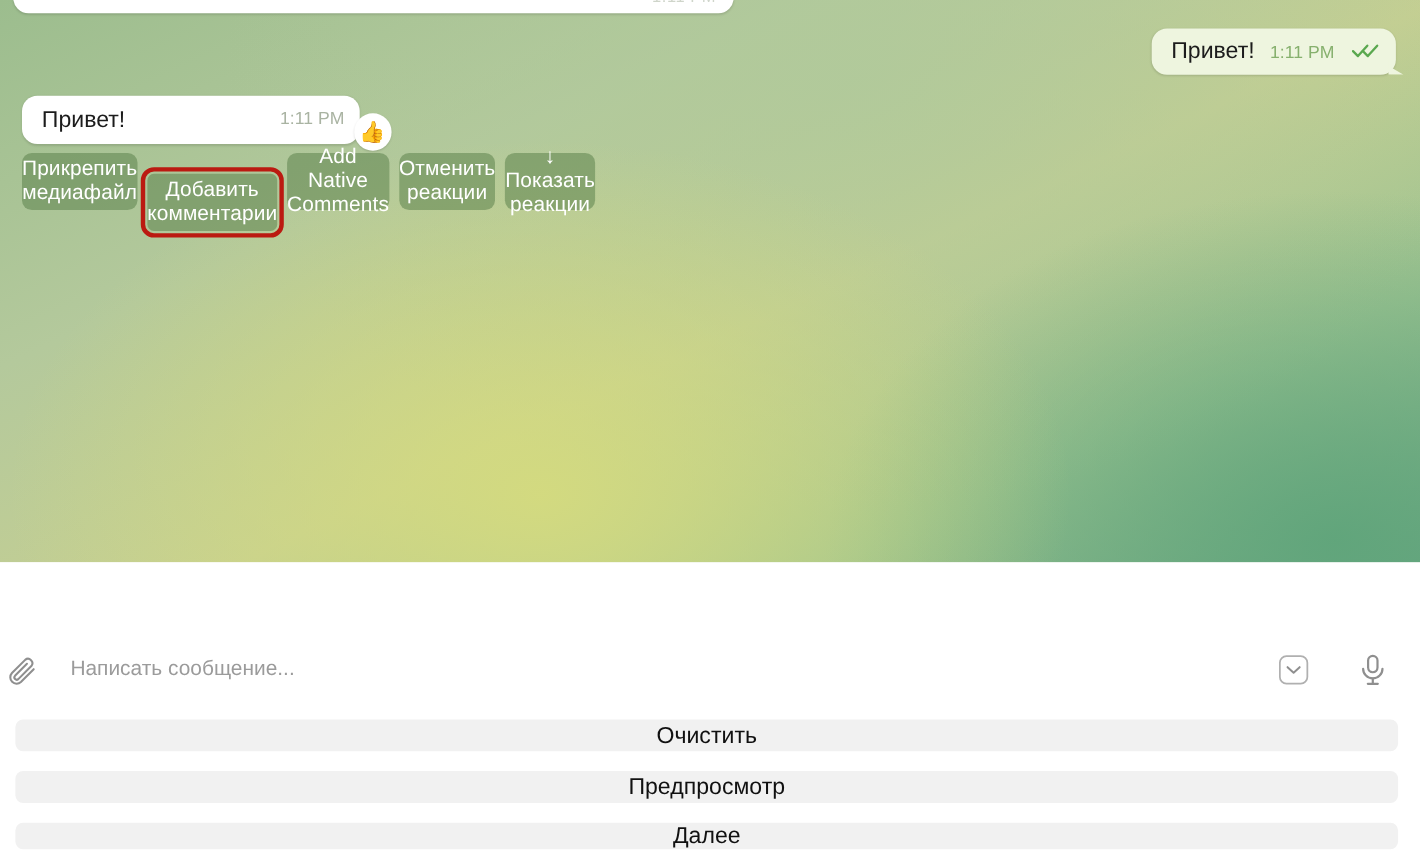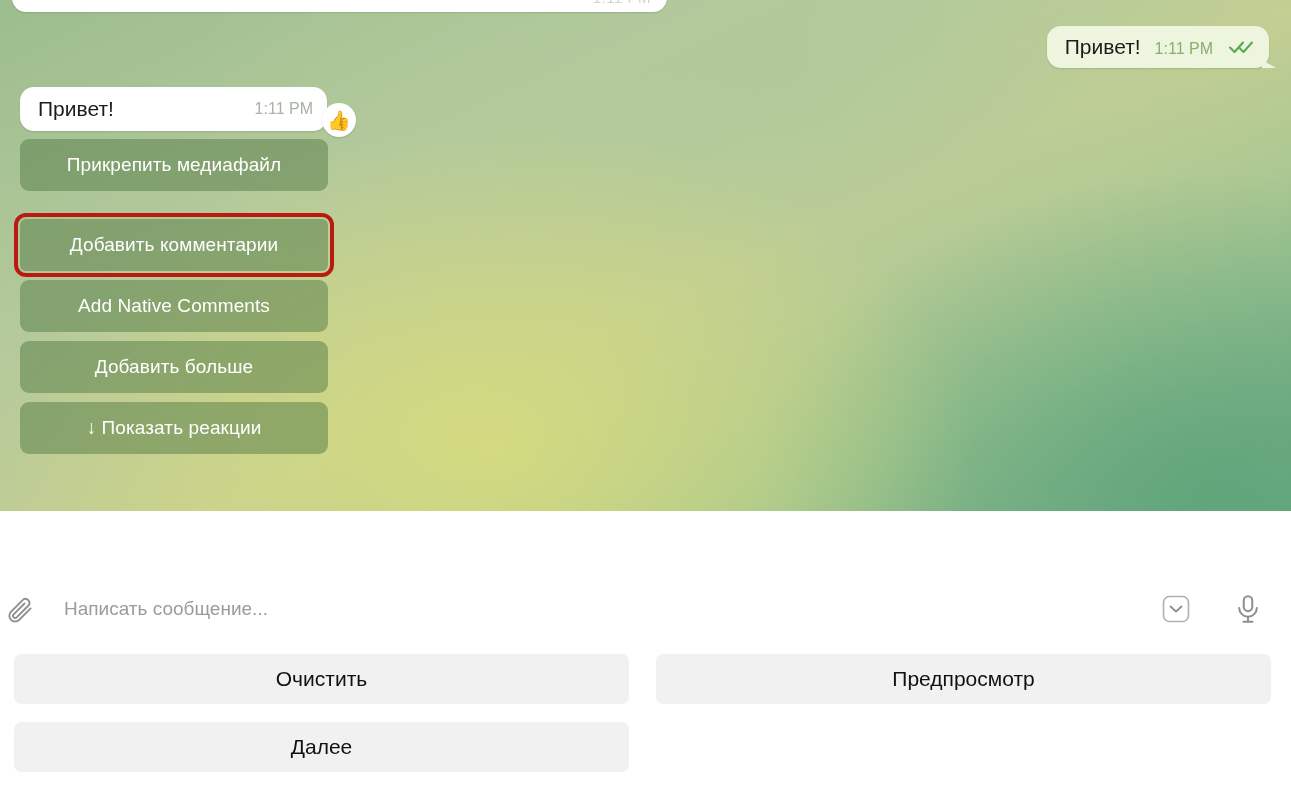--- a/index.html
+++ b/index.html
@@ -131,21 +131,21 @@
     box-shadow: 0 1px 2px rgba(0,0,0,0.14);
   }
 
   
   .keyboard {
     position: absolute;
     left: 20px;
     top: 139px;
     width: 308px;
     display: flex;
-    flex-direction: column;
+    flex-direction: row;
     gap: 9px;
   }
   .kb-btn {
     height: 52px;
     border-radius: 9px;
     background: rgba(88,126,72,0.52);
     color: #ffffff;
     font-size: 19px;
     display: flex;
     align-items: center;
@@ -210,21 +210,21 @@
 
   
   .action-grid {
     position: absolute;
     left: 0;
     top: 645px;
     width: 1291px;
     height: 143px;
     background: #ffffff;
     display: grid;
-    grid-template-columns: 1fr 1fr;
+    grid-template-columns: 1fr;
     grid-template-rows: 1fr 1fr;
     gap: 18px 27px;
     padding: 9px 20px 16px 14px;
   }
   .action-btn {
     background: #f1f1f1;
     border: none;
     border-radius: 7px;
     font-size: 21px;
     color: #111111;
@@ -261,21 +261,21 @@
       <span class="msg-time">1:11 PM</span>
     </div>
     <div class="reaction-badge">
       <span>👍</span>
     </div>
 
     <div class="keyboard">
       <button class="kb-btn">Прикрепить медиафайл</button>
       <button class="kb-btn highlight">Добавить комментарии</button>
       <button class="kb-btn">Add Native Comments</button>
-      <button class="kb-btn">Добавить больше</button>
+      <button class="kb-btn">Отменить реакции</button>
       <button class="kb-btn">↓ Показать реакции</button>
     </div>
   </div>
 
   <div class="input-bar">
     <span class="attach-icon">
       <svg width="30" height="30" viewBox="0 0 24 24" fill="none">
         <path d="M20.5 11.5 L11.2 20.8 a4.6 4.6 0 0 1-6.5-6.5 L14.3 4.7 a3.2 3.2 0 0 1 4.5 4.5 L9.3 18.7 a1.7 1.7 0 0 1-2.4-2.4 L15.6 7.6" stroke="#8f8f8f" stroke-width="1.5" stroke-linecap="round" stroke-linejoin="round"></path>
       </svg>
     </span>

